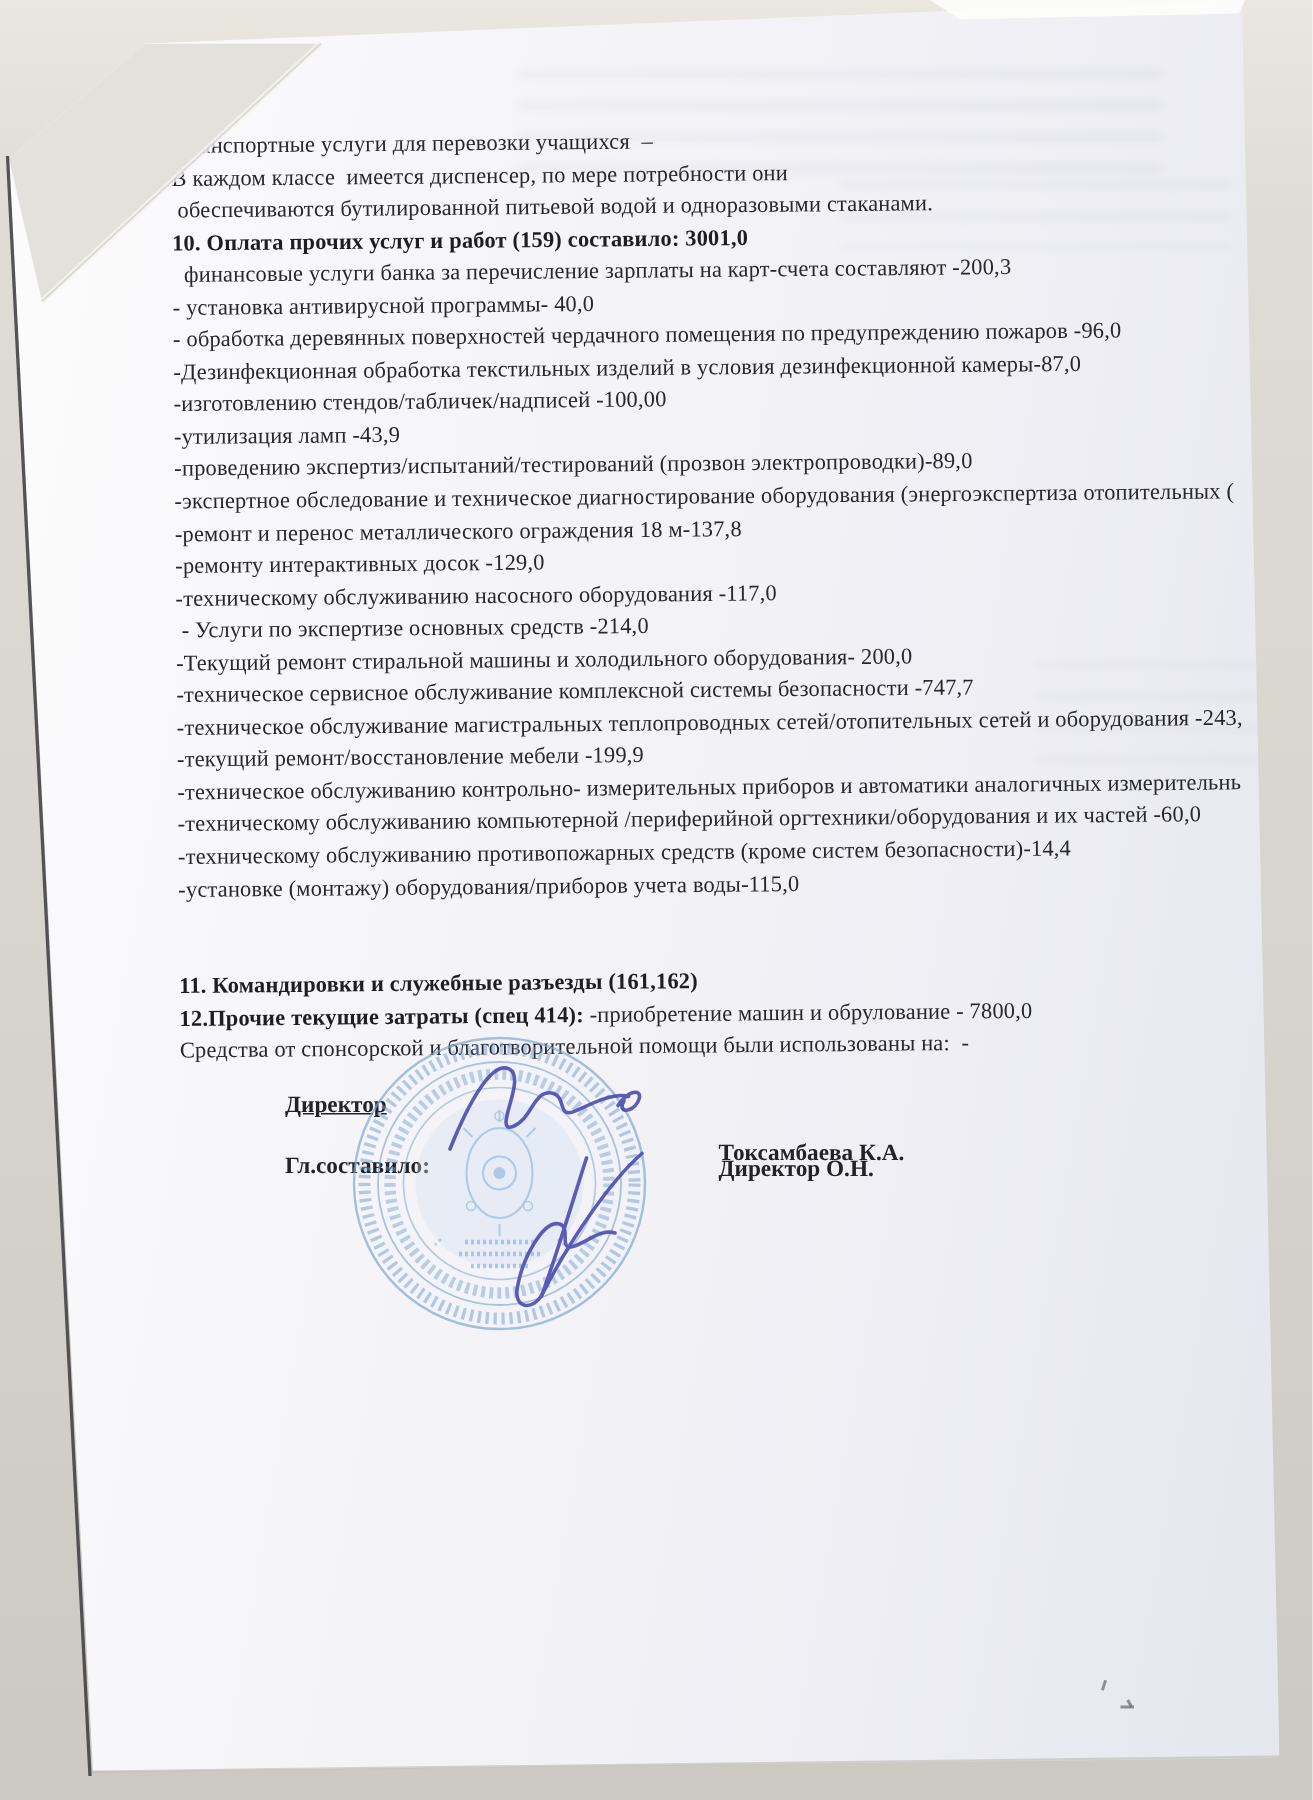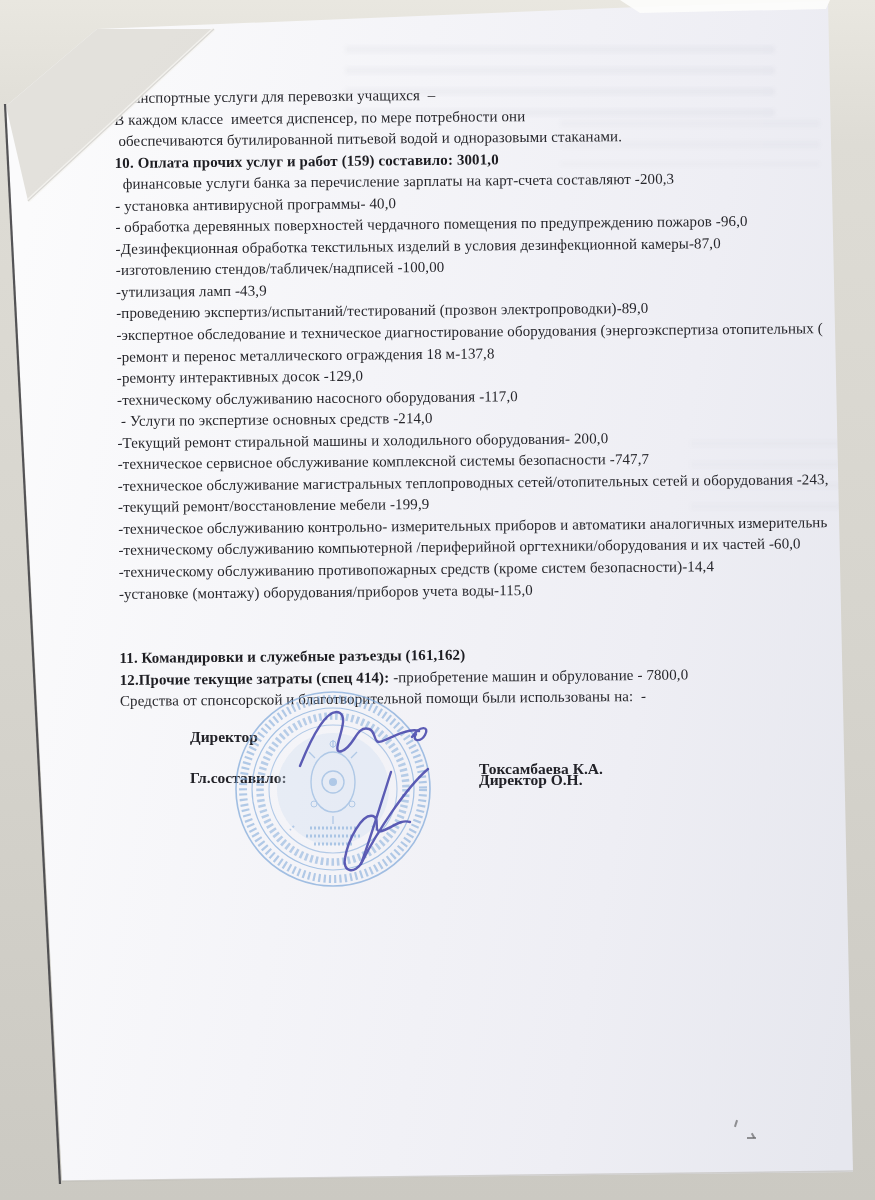--- a/index.html
+++ b/index.html
@@ -101,21 +101,21 @@
       <div class="line"><b></b><span></span></div>
 
       <div class="line"><b>11. Командировки и служебные разъезды (161,162)</b><span></span></div>
 
       <div class="line"><b>12.Прочие текущие затраты (спец 414):</b><span> -приобретение машин и обрулование - 7800,0</span></div>
 
       <div class="line"><b></b><span>Средства от спонсорской и благотворительной помощи были использованы на:  -</span></div>
     </div>
   </div>
 
-  <div class="sig-row-label" style="left:190px;top:728px;">Директор</div>
+  <div class="sig-row-label" style="left:190px;top:728px;text-decoration:underline;">Директор</div>
   <div class="sig-row-label" style="left:479px;top:760px;">Токсамбаева К.А.</div>
   <div class="sig-row-label" style="left:190px;top:769px;">Гл.составило:</div>
   <div class="sig-row-label" style="left:479px;top:771px;">Директор О.Н.</div>
 
   <svg class="stamp" viewBox="0 0 206 206">
     <g fill="none" stroke="#7ba6d8">
       <circle cx="103" cy="103" r="97" stroke-width="1.6" opacity=".75"></circle>
       <circle cx="103" cy="103" r="90" stroke-width="8" stroke-dasharray="2.2 3.1" opacity=".55" stroke="#6f9fd6"></circle>
       <circle cx="103" cy="103" r="81" stroke-width="1.2" opacity=".7"></circle>
       <circle cx="103" cy="103" r="73" stroke-width="7.5" stroke-dasharray="2.6 2.8" opacity=".5" stroke="#6f9fd6"></circle>

